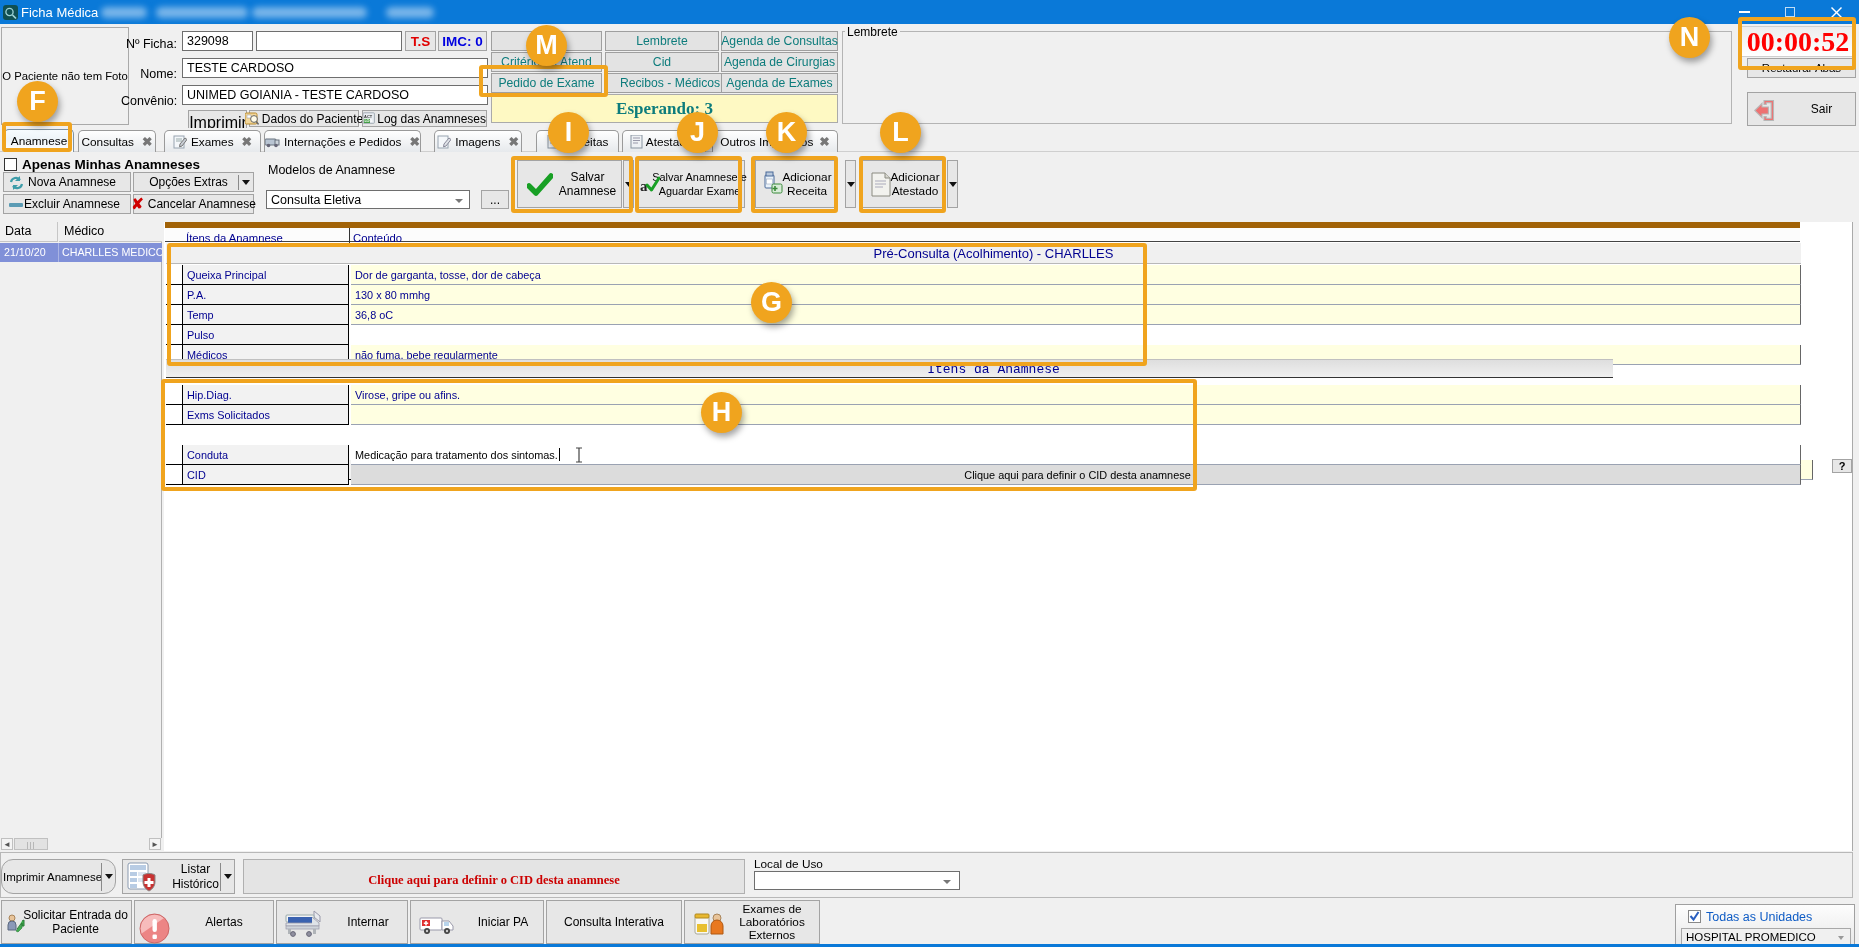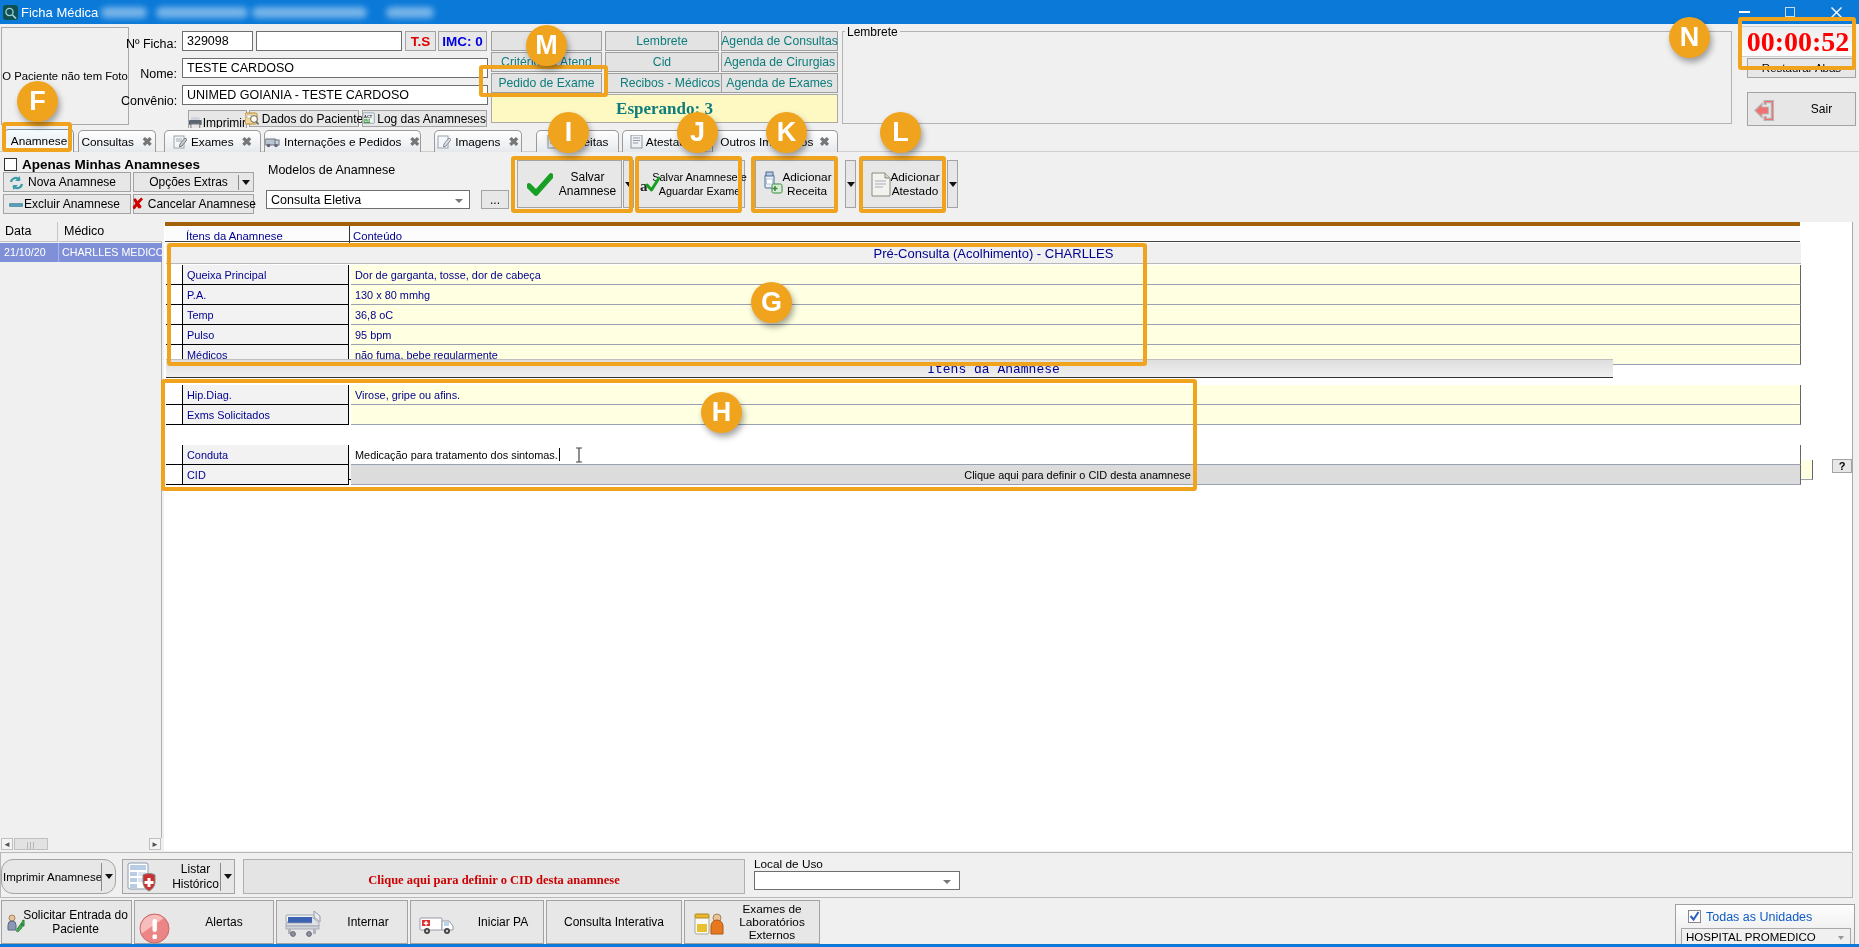--- a/index.html
+++ b/index.html
@@ -47,21 +47,21 @@
 <div class="inp" style="left:256px;top:31px;width:146px;height:20px;"></div>
 <div class="btn" style="left:405px;top:31px;width:31px;height:20px;color:#e00000;font-weight:bold;font-size:13.5px;">T.S</div>
 <div class="btn" style="left:438px;top:31px;width:49px;height:20px;color:#0000e0;font-weight:bold;font-size:13.5px;">IMC: 0</div>
 
 <div class="lbl" style="left:131px;top:67px;width:46px;text-align:right;">Nome:</div>
 <div class="inp" style="left:182px;top:58px;width:306px;height:20px;">TESTE CARDOSO</div>
 
 <div class="lbl" style="left:121px;top:94px;width:56px;text-align:right;">Convênio:</div>
 <div class="inp" style="left:182px;top:85px;width:306px;height:20px;">UNIMED GOIANIA - TESTE CARDOSO</div>
 
-<div class="btn" style="left:188px;top:110px;width:59px;height:25px;font-size:12px;">
+<div class="btn" style="left:188px;top:110px;width:59px;height:25px;font-size:16px;">
   <svg width="13" height="12" viewBox="0 0 13 12" style="margin-right:1px;">
       <rect x="2" y="0" width="9" height="4" fill="#cfd4da"></rect>
       <rect x="0" y="3" width="13" height="5" rx="1" fill="#5a6472"></rect>
       <rect x="2" y="7" width="9" height="5" fill="#e8e8e8" stroke="#777"></rect>
     </svg>
   Imprimir</div>
 <div class="btn" style="left:249px;top:110px;width:110px;height:17px;font-size:12px;">
   <svg width="14" height="13" viewBox="0 0 14 13" style="margin-right:3px;flex-shrink:0;">
       <rect x="0" y="1" width="12" height="11" rx="1.5" fill="#f3d79a" stroke="#b98a2c"></rect>
       <rect x="2" y="3" width="4" height="3" fill="#fff" stroke="#999" stroke-width="0.5"></rect>
@@ -235,21 +235,21 @@
 </div>
 
 <div class="abs" style="left:0;top:838px;width:162px;height:13px;background:#f0f0f0;">
   <div class="abs" style="left:1px;top:0;width:12px;height:12px;background:#f4f4f4;border:1px solid #c0c0c0;font-size:8px;display:flex;align-items:center;justify-content:center;color:#555;">◄</div>
   <div class="abs" style="left:14px;top:0;width:34px;height:12px;background:#e2e2e2;border:1px solid #c0c0c0;display:flex;align-items:center;justify-content:center;color:#999;font-size:7px;letter-spacing:1px;">|||</div>
   <div class="abs" style="left:149px;top:0;width:12px;height:12px;background:#f4f4f4;border:1px solid #c0c0c0;font-size:8px;display:flex;align-items:center;justify-content:center;color:#555;">►</div>
 </div>
 
 <div class="abs" style="left:164px;top:222px;width:1689px;height:629px;background:#fff;border-right:1px solid #aaa;"></div>
 
-<div class="abs" style="left:165px;top:222px;width:1635px;height:20px;background:#fcfcfc;border-top:4px solid #a16207;border-bottom:1px solid #444;">
+<div class="abs" style="left:165px;top:222px;width:1635px;height:20px;background:#fcfcfc;border-top:6px solid #a16207;border-bottom:1px solid #444;">
   <div class="abs" style="left:21px;top:4px;font-size:11.3px;color:#000090;">Ítens da Anamnese</div>
   <div class="abs" style="left:188px;top:4px;font-size:11.3px;color:#000090;">Conteúdo</div>
   <div class="abs" style="left:184px;top:0;width:1px;height:20px;background:#333;"></div>
 </div>
 <div id="grid" class="abs" style="left:165px;top:243px;width:1635px;border-left:1px solid #9a9a9a;">
     <div class="abs" style="left:0;top:0px;width:1635px;height:21px;background:#f0f0f0;border-bottom:1px solid #b8b8b8;">
       <div class="abs" style="left:660px;top:3px;width:335px;text-align:center;color:#000090;font-size:13px;">Pré-Consulta (Acolhimento) - CHARLLES</div>
     </div>
     <div class="cellrow" style="left:0;top:22px;">
       <div class="ind"></div>
@@ -262,21 +262,20 @@
       <div class="rcont" style="width:1450px;">130 x 80  mmhg</div>
     </div>
     <div class="cellrow" style="left:0;top:62px;">
       <div class="ind"></div>
       <div class="rlbl">Temp</div>
       <div class="rcont" style="width:1450px;">36,8 oC</div>
     </div>
     <div class="cellrow" style="left:0;top:82px;">
       <div class="ind"></div>
       <div class="rlbl">Pulso</div>
-      <div class="rcont" style="width:1450px;">95 bpm</div>
     </div>
     <div class="cellrow" style="left:0;top:102px;">
       <div class="ind"></div>
       <div class="rlbl">Médicos</div>
       <div class="rcont" style="width:1450px;">não fuma, bebe regularmente</div>
     </div>
     <div class="abs" style="left:0;top:116px;width:1447px;height:19px;background:linear-gradient(#dedede,#f0f0f0);border-top:1px solid #c0c0c0;border-bottom:1px solid #333;font-family:Liberation Mono, monospace;">
       <div class="abs" style="left:660px;top:2px;width:335px;text-align:center;color:#000090;font-size:13px;">Itens da Anamnese</div>
     </div>
     <div class="cellrow" style="left:0;top:142px;">

